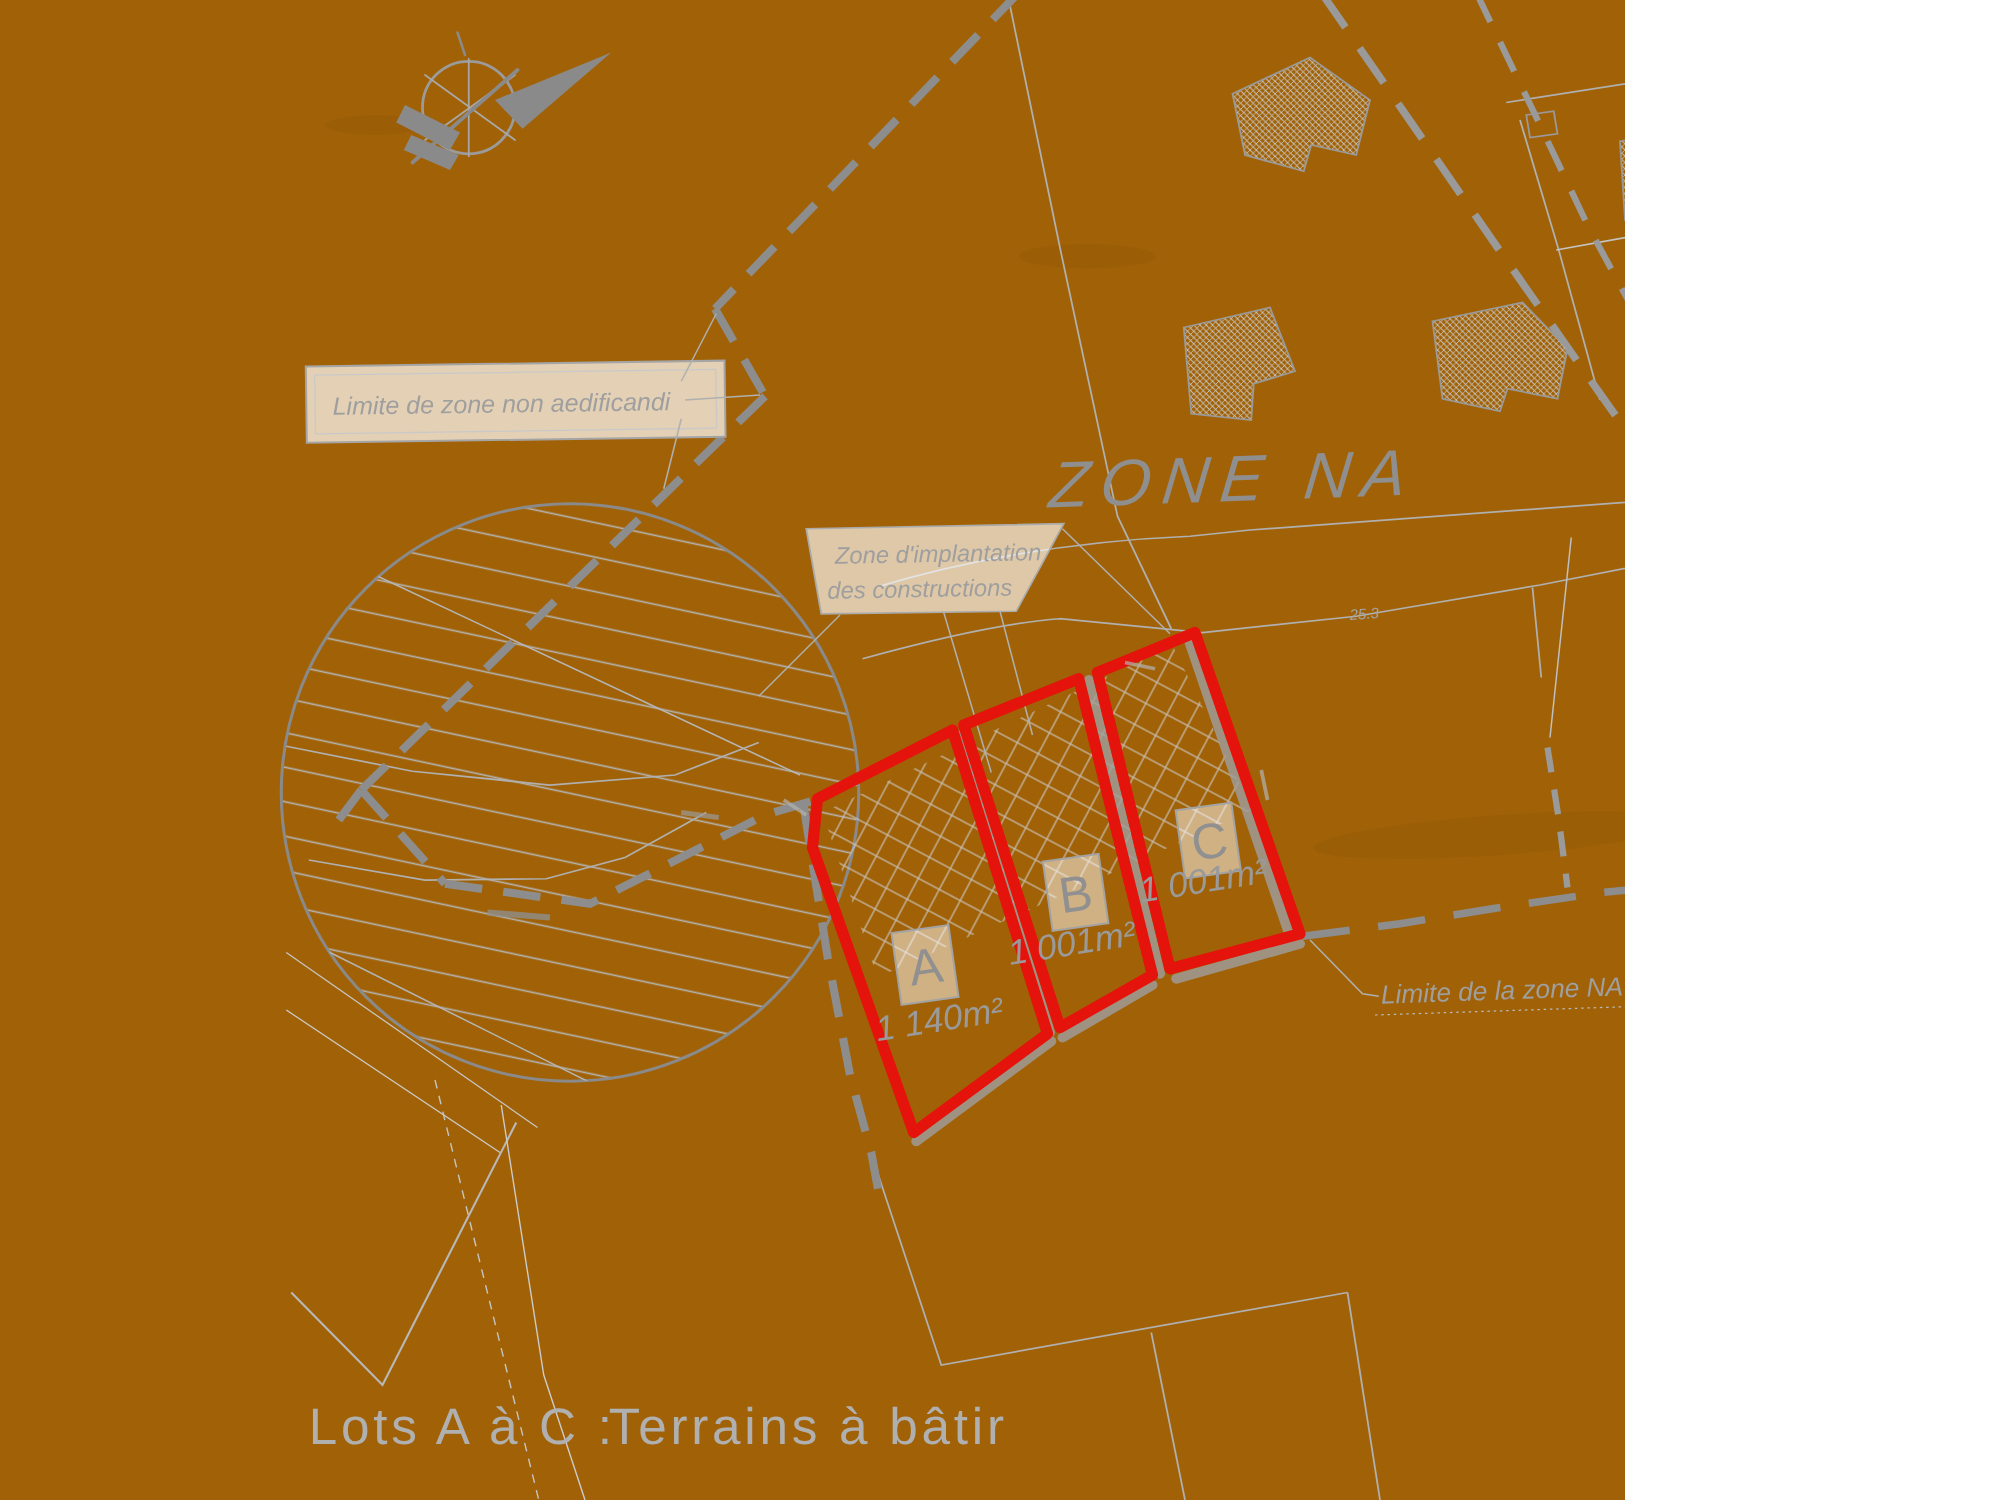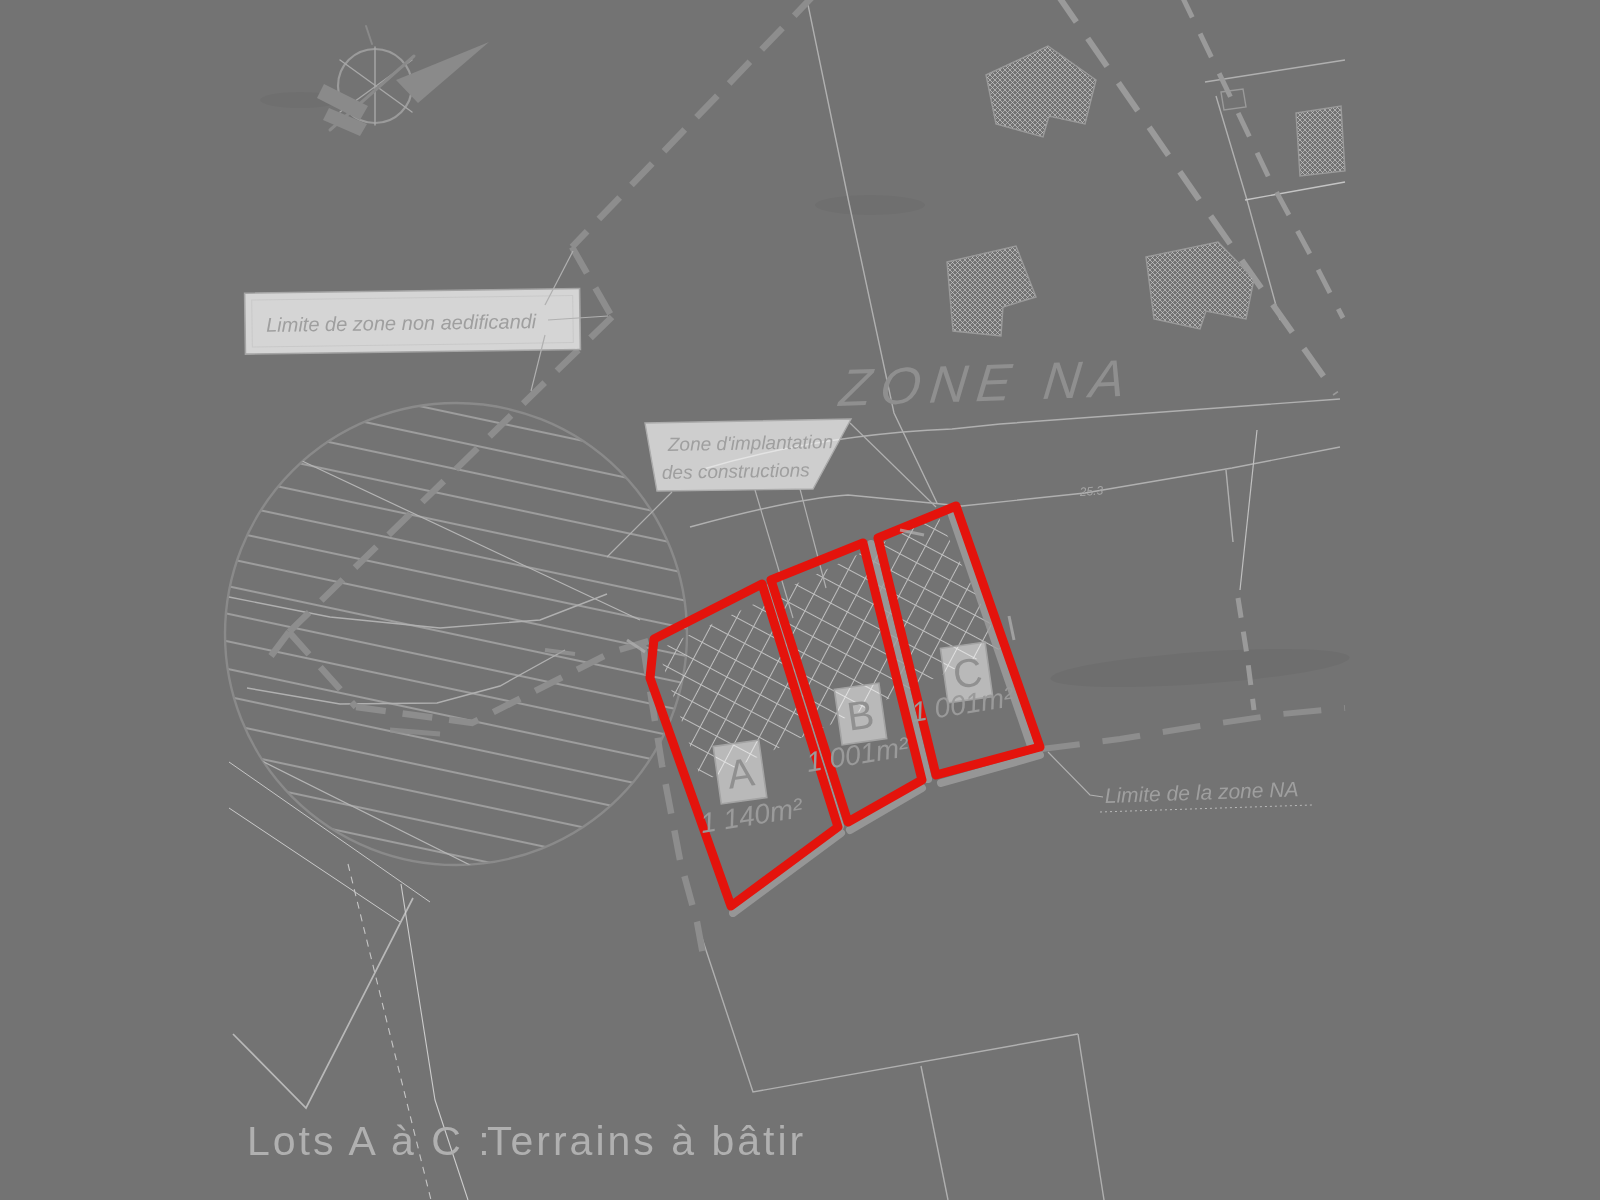--- a/index.html
+++ b/index.html
@@ -1,16 +1,16 @@
 <!DOCTYPE html>
 <html><head>
 <meta charset="utf-8">
 <style>
   html,body{margin:0;padding:0;background:#ffffff;}
-  .page{position:relative;width:1600px;height:1200px;background:#737373;overflow:hidden;
+  .page{position:relative;width:1300px;height:1200px;background:#a16207;overflow:hidden;
         font-family:"Liberation Sans", sans-serif;}
   svg{position:absolute;left:0;top:0;}
   text{font-family:"Liberation Sans", sans-serif;}
   .lbl{font-style:italic;fill:#9f9f9f;}
   .cap{fill:#b0b0b0;letter-spacing:3px;}
 </style>
 </head>
 <body>
 
 <div class="page">

